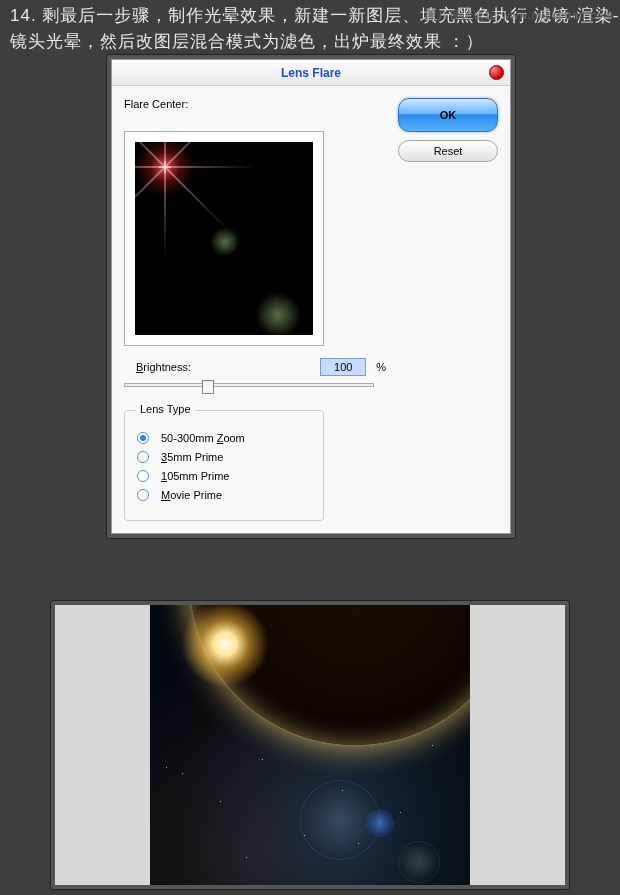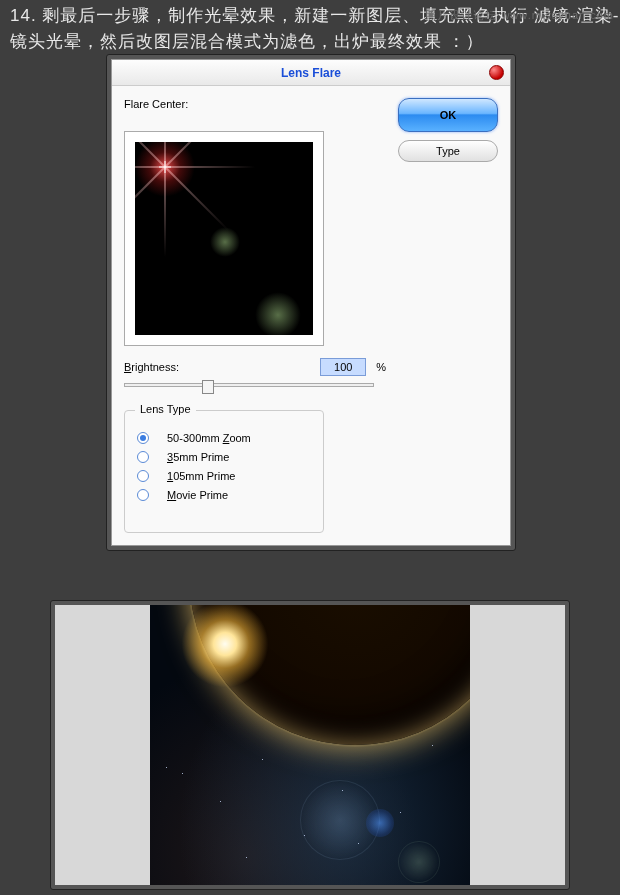--- a/index.html
+++ b/index.html
@@ -26,31 +26,31 @@
   .r7{transform:translate(-50%,0) rotate(270deg)} .r8{transform:translate(-50%,0) rotate(315deg)}
   .small-orb { position: absolute; border-radius: 50%; background: radial-gradient(circle,rgba(160,200,130,.55),transparent 70%); }
   .o1{width:30px;height:30px;top:85px;left:75px}
   .o2{width:46px;height:46px;top:150px;left:120px}
   .crosshair { position: absolute; top: 25px; left: 30px; width: 12px; height: 12px; transform: translate(-50%,-50%); }
   .crosshair:before,.crosshair:after{content:"";position:absolute;background:#fff;}
   .crosshair:before{left:50%;top:0;width:1px;height:100%;transform:translateX(-50%)}
   .crosshair:after{top:50%;left:0;height:1px;width:100%;transform:translateY(-50%)}
 
   .brightness-row { display: flex; align-items: center; gap: 10px; margin-bottom: 4px; }
-  .brightness-row .bl { color:#000; }
+  .brightness-row .bl { color:#000;margin-left:12px; }
   .brightness-row .bl u { text-decoration: underline; }
   .num-input { width: 46px; height: 18px; border: 1px solid #7a9cd8; text-align: center; color: #000; background: #c7dcff; }
   .pct { color:#000; }
   .slider-track { width: 250px; height: 16px; position: relative; }
   .slider-groove { position: absolute; top: 3px; left: 0; right: 0; height: 4px; border: 1px solid #aaa; background: #efefef; }
   .slider-thumb { position: absolute; top: 0; left: 78px; width: 12px; height: 14px; background: #f5f5f5; border: 1px solid #888; cursor: pointer; }
 
-  .fieldset { margin-top: 14px; border: 1px solid #ccc; border-radius: 4px; padding: 14px 12px 24px; position: relative; width: 200px; }
+  .fieldset { margin-top: 14px; border: 1px solid #ccc; border-radius: 4px; padding: 14px 12px 12px; position: relative; width: 200px; }
   .legend { position: absolute; top: -8px; left: 10px; background: #f9f9f9; padding: 0 5px; color: #000; }
-  .radio-row { display: flex; align-items: center; gap: 18px; margin: 7px 0; color: #000; cursor: pointer; }
+  .radio-row { display: flex; align-items: center; gap: 12px; margin: 7px 0; color: #000; cursor: pointer; }
   .radio { width: 12px; height: 12px; border: 1px solid #5a8ad6; border-radius: 50%; display: inline-flex; align-items: center; justify-content: center; background: #fff; }
   .radio.checked:after { content:""; width:6px; height:6px; border-radius:50%; background:#3a7ce0; display:block; }
   .radio-row span u { text-decoration: underline; }
 
   .aqua-btn { height: 34px; border-radius: 11px; border: 1px solid #3a6fc0; background: linear-gradient(#cfe7ff 0%,#6bb6ff 45%,#2c8bf0 50%,#59b1ff 100%); color: #000; display:flex; align-items:center; justify-content:center; cursor:pointer; font-weight:bold; box-shadow: 0 0 3px rgba(60,130,255,.6); }
   .plain-btn { height: 22px; border-radius: 11px; border: 1px solid #aaa; background: linear-gradient(#fff,#e1e1e1); color:#000; display:flex; align-items:center; justify-content:center; cursor:pointer; }
 
   .result-outer { position: absolute; top: 600px; left: 50px; width: 520px; height: 290px; background: #555; padding: 4px; border: 1px solid #222; border-radius: 3px; }
   .result-frame { width: 100%; height: 100%; background: #d8d8d8; display: flex; justify-content: center; }
   .canvas { width: 320px; height: 100%; background: #030810; position: relative; overflow: hidden; }
@@ -123,21 +123,21 @@
           </label>
           <label class="radio-row">
             <span class="radio"></span>
             <span><u>M</u>ovie Prime</span>
           </label>
         </div>
       </div>
 
       <div class="dlg-right">
         <div class="aqua-btn">OK</div>
-        <div class="plain-btn">Type</div>
+        <div class="plain-btn">Reset</div>
       </div>
     </div>
   </div>
 </div>
 
 <div class="result-outer">
   <div class="result-frame">
     <div class="canvas">
       <div class="neb"></div>
       <div class="planet"></div>

